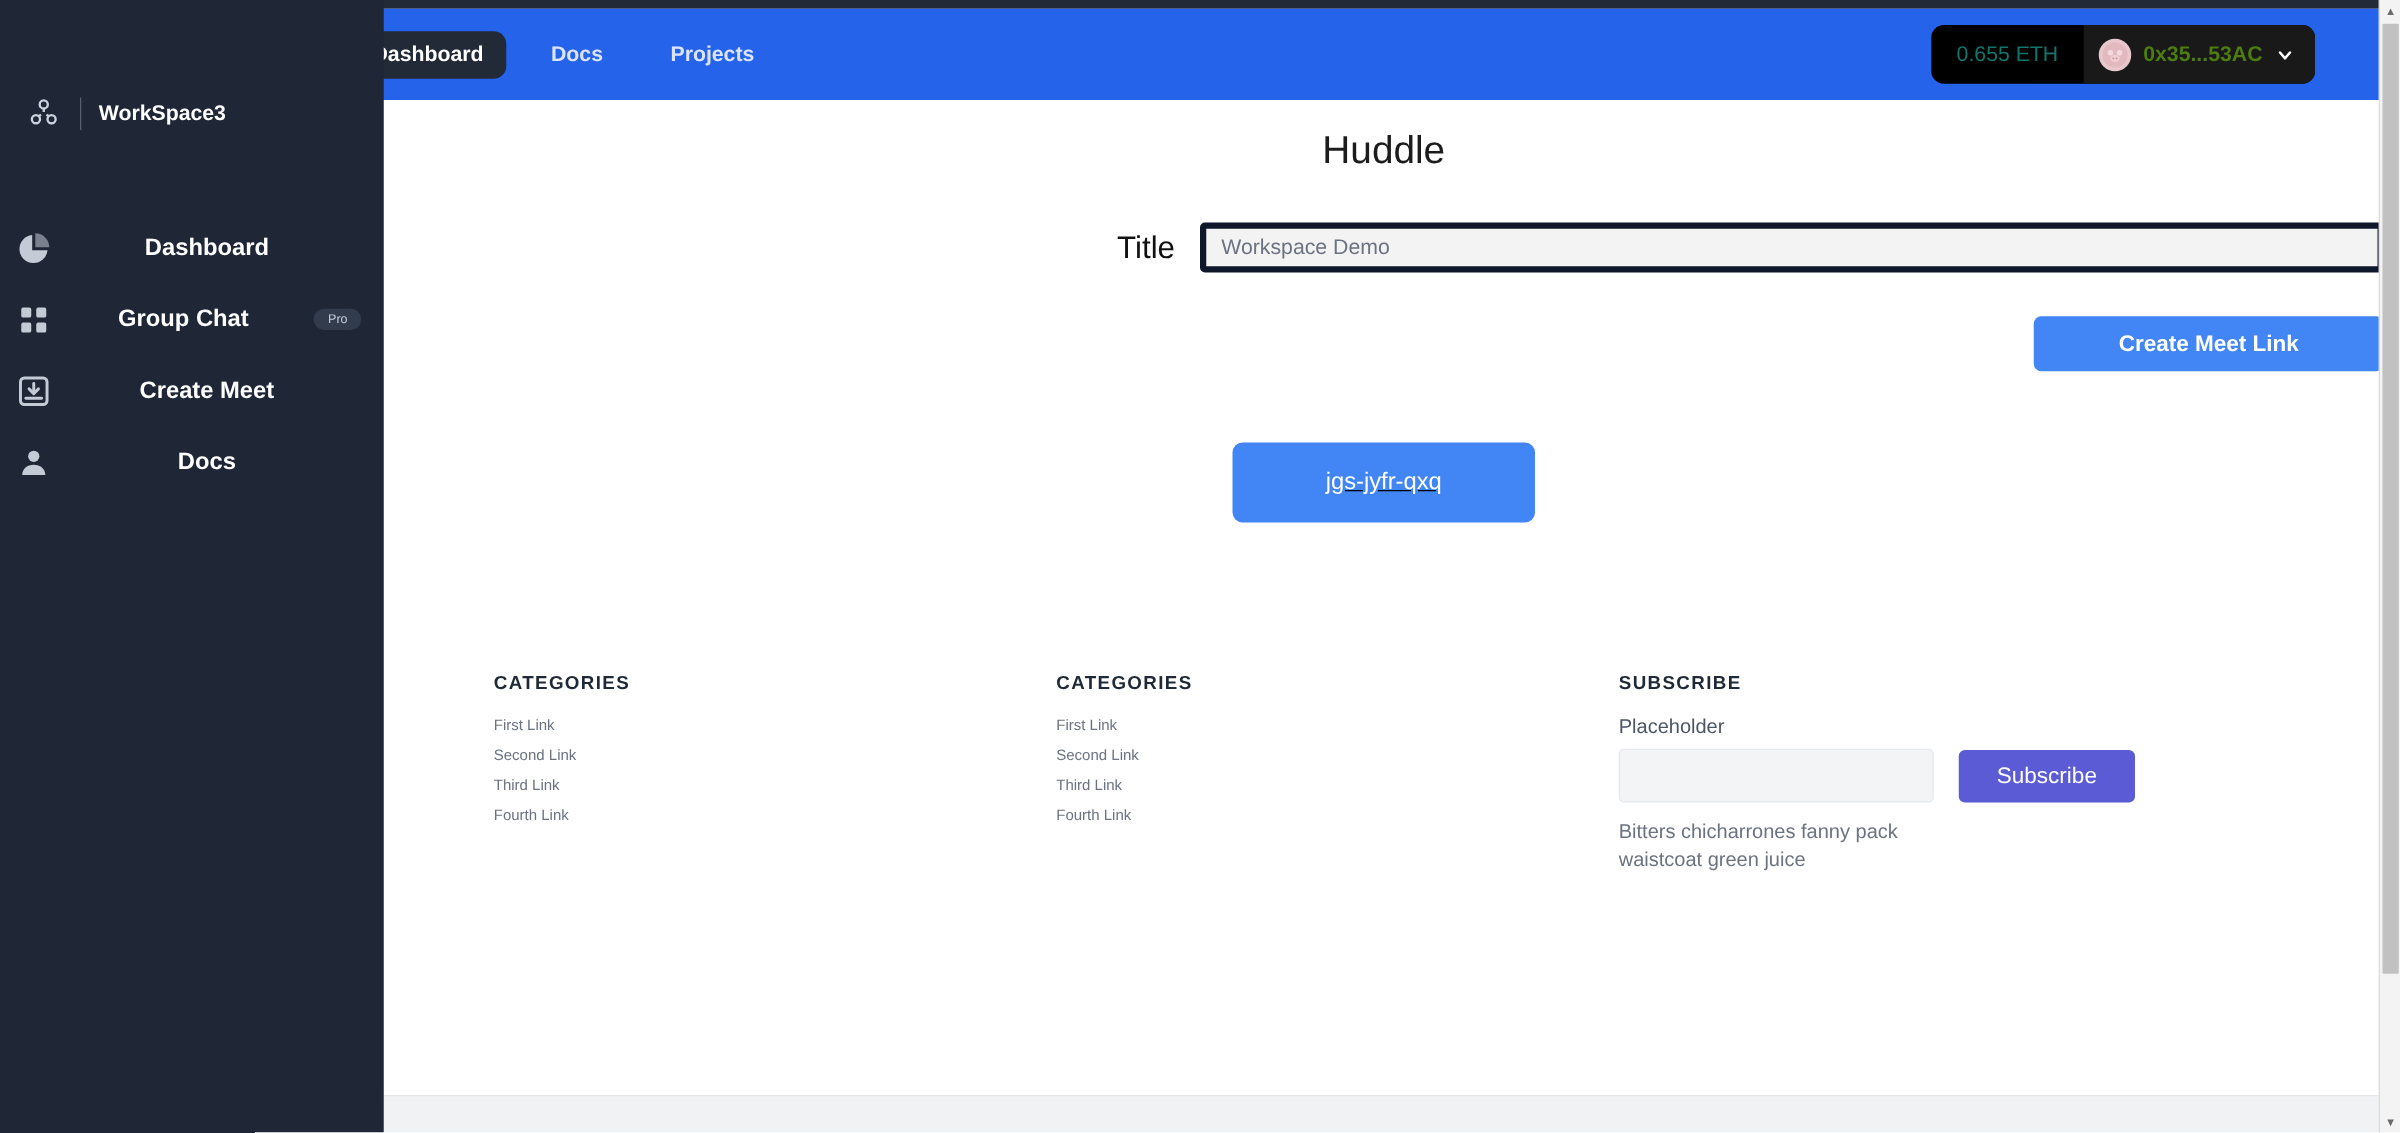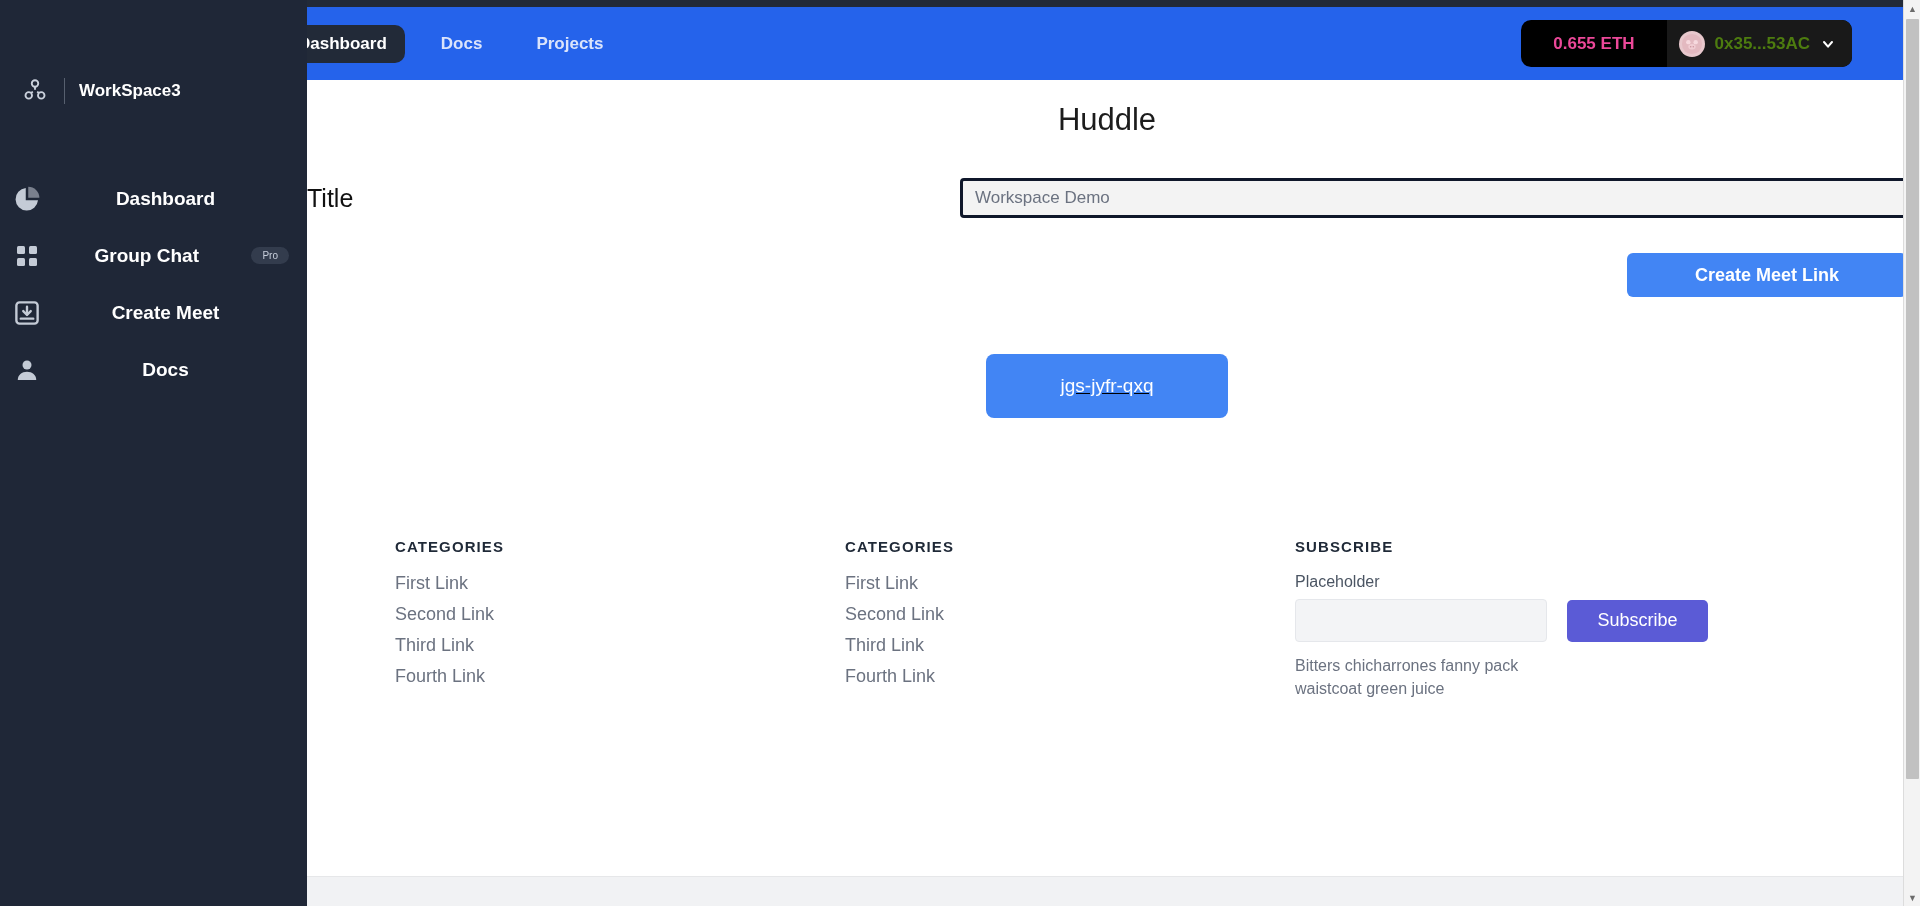--- a/index.html
+++ b/index.html
@@ -31,22 +31,22 @@
   }
   .nav-tab.active { background: #222a38; }
   .nav-tab.plain { color: #dbe4fb; font-weight: 600; }
   .nav-spacer { flex: 1; }
   .wallet {
     display: flex; align-items: center; height: 47px;
     background: #000000; border-radius: 10px; margin-right: 68px;
     overflow: hidden;
   }
   .wallet-bal {
-    color: #ec4899; font-size: 17px; font-weight: 700;
-    padding: 0 32px; line-height: 47px; white-space: nowrap;
+    color: #0f766e; font-size: 17px; font-weight: 400;
+    padding: 0 20px; line-height: 47px; white-space: nowrap;
   }
   .wallet-acct {
     display: flex; align-items: center; gap: 10px;
     background: #191919; height: 47px; padding: 0 16px 0 12px;
   }
   .wallet-avatar {
     width: 26px; height: 26px; border-radius: 50%;
     background: #e8c8cd; display: flex; align-items: center;
     justify-content: center; font-size: 14px; line-height: 1;
   }
@@ -83,29 +83,29 @@
   
   .main {
     position: absolute; left: 307px; top: 80px;
     width: 1600px; height: 826px; background: #ffffff; overflow: hidden;
   }
   .page-title {
     text-align: center; margin-top: 22px;
     font-size: 31px; color: #1c1c1c; font-weight: 400;
   }
   .title-row {
-    display: flex; align-items: center; justify-content: space-between;
+    display: flex; align-items: center; justify-content: flex-end;
     margin-top: 40px;
   }
   .title-label {
     font-size: 25px; color: #111; margin-right: 20px; font-weight: 400;
   }
   .title-input {
     width: 947px; height: 40px; background: #f3f3f3;
-    border: 3px solid #0f172a; border-radius: 4px;
+    border: 5px solid #0f172a; border-radius: 4px;
     padding: 0 12px; font-size: 17px; color: #4b5563;
     font-family: "Liberation Sans", sans-serif;
   }
   .title-input::placeholder { color: #6b7280; }
   .btn-row { display: flex; justify-content: flex-end; margin-top: 35px; }
   .create-btn {
     width: 280px; height: 44px; background: #4285f4; color: #ffffff;
     border: none; border-radius: 6px; font-size: 18px; font-weight: 700;
     cursor: pointer; font-family: "Liberation Sans", sans-serif;
   }
@@ -120,21 +120,21 @@
   .footer {
     display: flex; margin-top: 120px; padding-left: 88px;
   }
   .fcol { width: 450px; }
   .fcol.sub { width: 460px; }
   .fhead {
     font-size: 15px; font-weight: 700; color: #1f2937;
     letter-spacing: 1.1px; margin-bottom: 18px;
   }
   .flink {
-    display: block; font-size: 18px; color: #6b7280;
+    display: block; font-size: 12px; color: #6b7280;
     margin-bottom: 10px; text-decoration: none; cursor: pointer;
   }
   .sub-label { font-size: 16px; color: #4b5563; margin-bottom: 8px; }
   .sub-row { display: flex; align-items: center; gap: 20px; }
   .sub-input {
     width: 252px; height: 43px; background: #f3f4f6;
     border: 1px solid #e5e7eb; border-radius: 4px; padding: 0 10px;
     font-size: 16px; font-family: "Liberation Sans", sans-serif;
   }
   .sub-btn {

